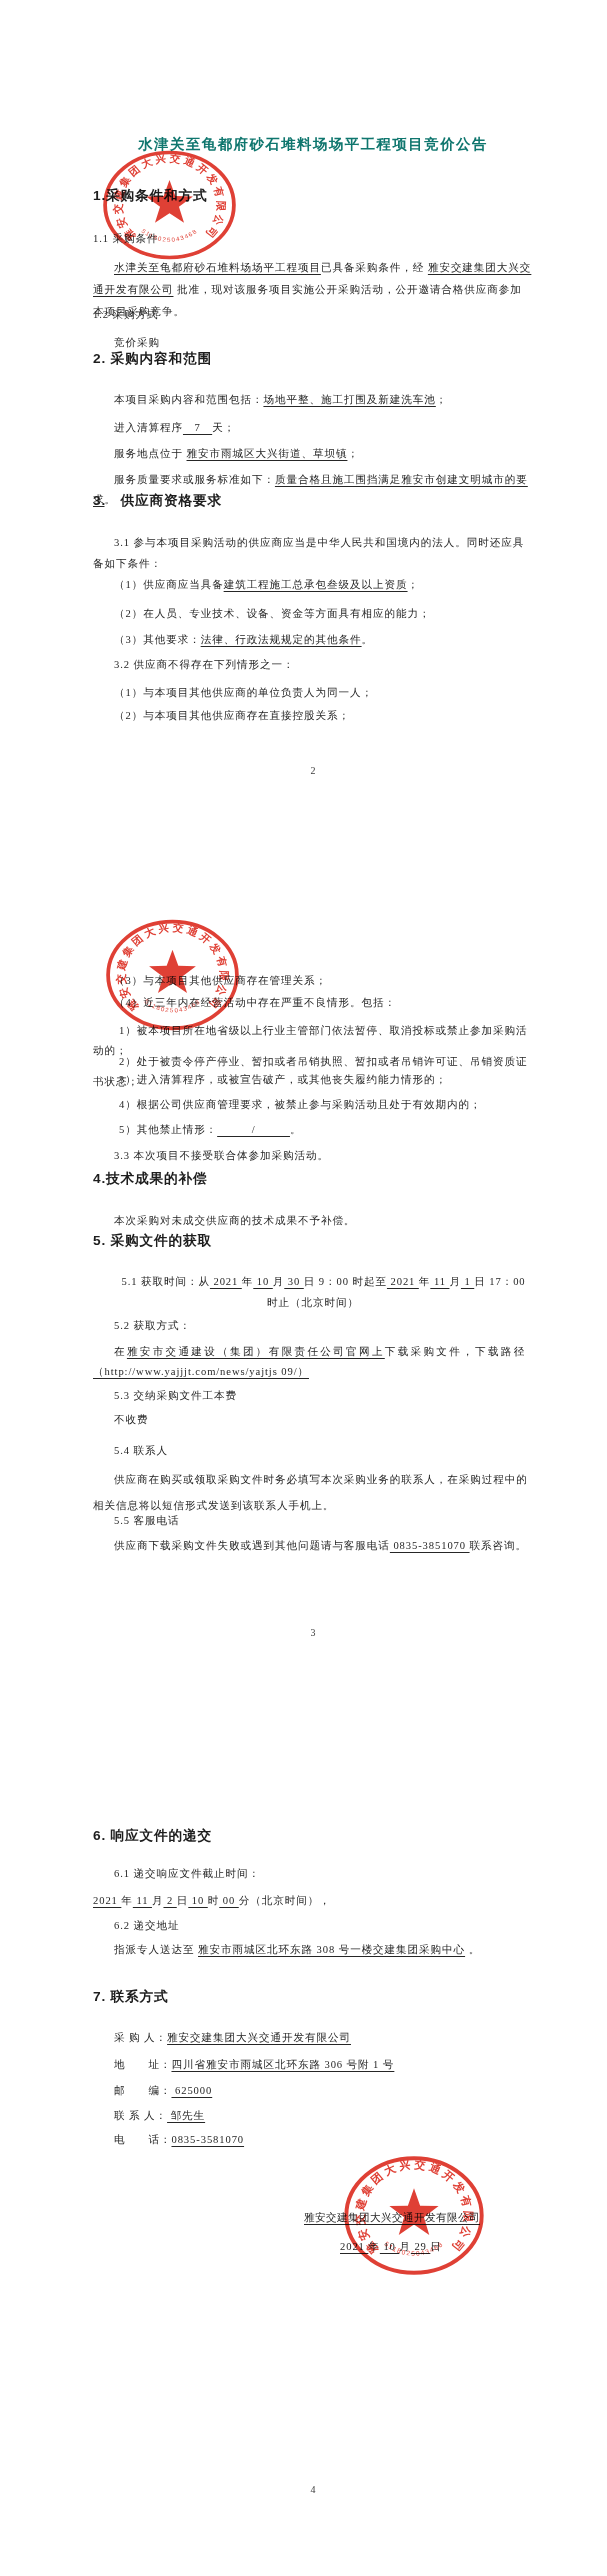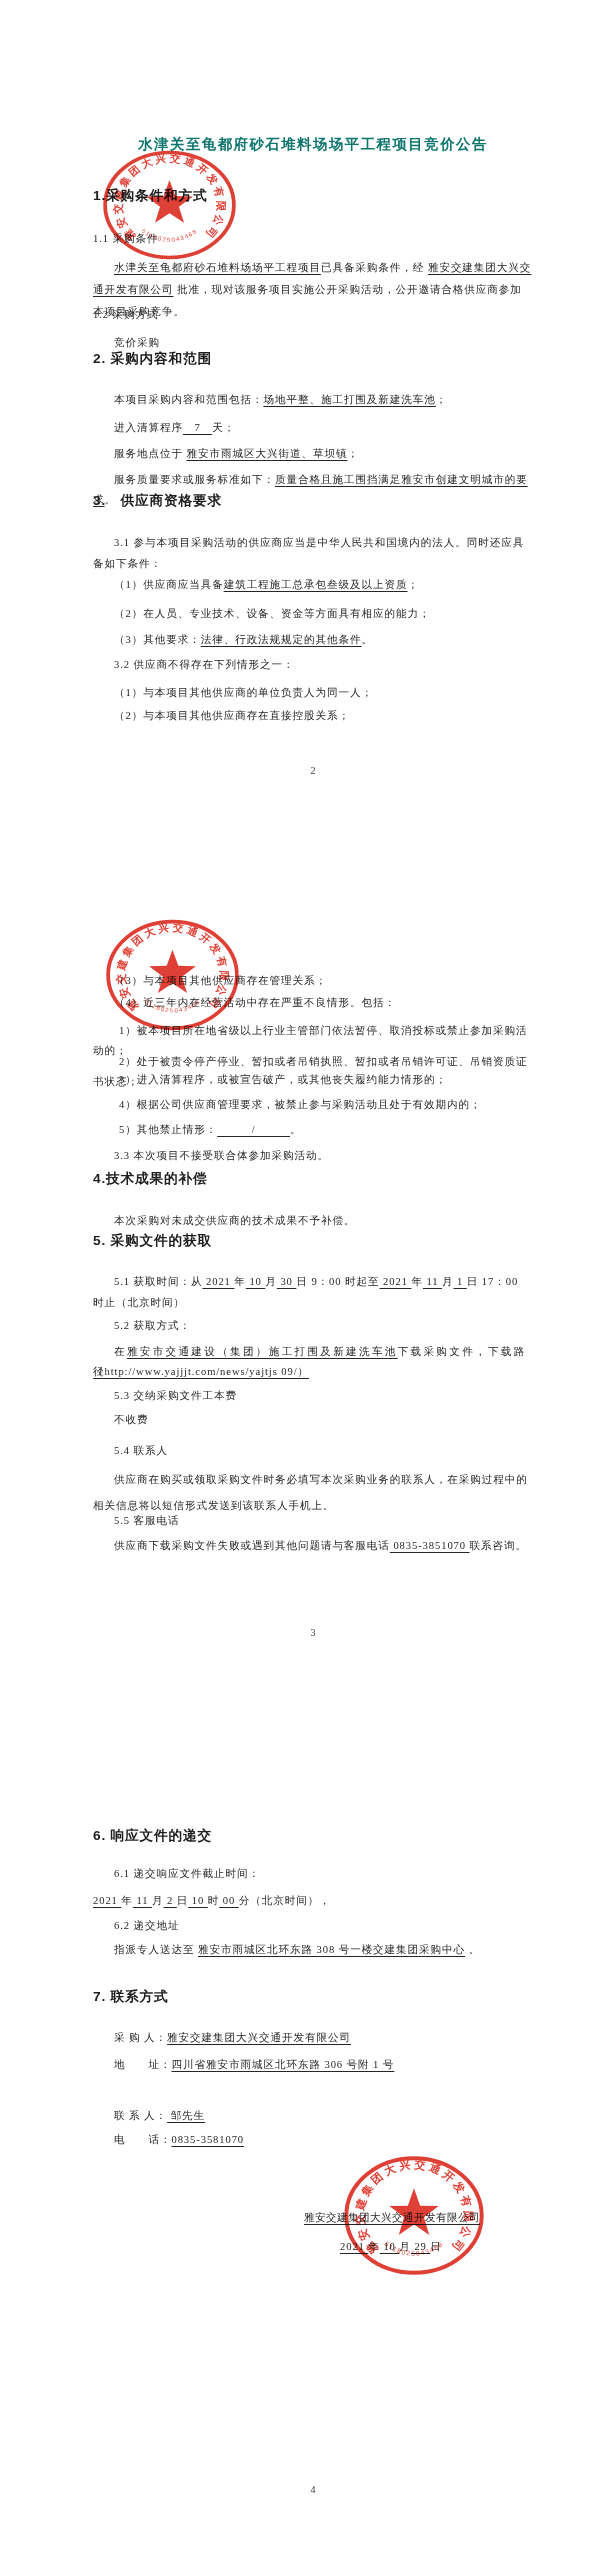--- a/index.html
+++ b/index.html
@@ -43,39 +43,40 @@
     <div class="blk p" style="top: 993px; text-indent: 21px;"><span>（4）近三年内在经营活动中存在严重不良情形。包括：</span></div>
     <div class="blk p" style="top: 1021px; text-indent: 26px;"><span>1）被本项目所在地省级以上行业主管部门依法暂停、取消投标或禁止参加采购活动的；</span></div>
     <div class="blk p" style="top: 1046px; text-indent: 26px; margin-top: 6px;"><span>2）处于被责令停产停业、暂扣或者吊销执照、暂扣或者吊销许可证、吊销资质证书状态；</span></div>
     <div class="blk p" style="top: 1070px; text-indent: 26px;"><span>3）进入清算程序，或被宣告破产，或其他丧失履约能力情形的；</span></div>
     <div class="blk p" style="top: 1095px; text-indent: 26px;"><span>4）根据公司供应商管理要求，被禁止参与采购活动且处于有效期内的；</span></div>
     <div class="blk p" style="top: 1120px; text-indent: 26px;"><span>5）其他禁止情形：</span><span class="u">　　　/　　　</span><span>。</span></div>
     <div class="blk p" style="top: 1146px; text-indent: 21px;"><span>3.3 本次项目不接受联合体参加采购活动。</span></div>
     <div class="blk h1" style="top: 1169px;"><span>4.技术成果的补偿</span></div>
     <div class="blk p" style="top: 1211px; text-indent: 21px;"><span>本次采购对未成交供应商的技术成果不予补偿。</span></div>
     <div class="blk h1" style="top: 1231px;"><span>5. 采购文件的获取</span></div>
-    <div class="blk p" style="top: 1272px; text-indent: 21px; line-height: 20.5px;"><span>5.1 获取时间：从</span><span class="u"> 2021 </span><span>年</span><span class="u"> 10 </span><span>月</span><span class="u"> 30 </span><span>日 9：00 时起至</span><span class="u"> 2021 </span><span>年</span><span class="u"> 11 </span><span>月</span><span class="u"> 1 </span><span>日 17：00 时止（北京时间）</span></div>
+    <div class="blk p" style="top: 1272px; text-indent: 21px; line-height: 20.5px; text-align: center;"><span>5.1 获取时间：从</span><span class="u"> 2021 </span><span>年</span><span class="u"> 10 </span><span>月</span><span class="u"> 30 </span><span>日 9：00 时起至</span><span class="u"> 2021 </span><span>年</span><span class="u"> 11 </span><span>月</span><span class="u"> 1 </span><span>日 17：00 时止（北京时间）</span></div>
     <div class="blk p" style="top: 1316px; text-indent: 21px;"><span>5.2 获取方式：</span></div>
-    <div class="blk p" style="top: 1342px; text-indent: 21px; letter-spacing: 2.3px;"><span>在</span><span class="u">雅安市交通建设（集团）施工打围及新建洗车池</span><span>下载采购文件，下载路径</span></div>
+    <div class="blk p" style="top: 1342px; text-indent: 21px; letter-spacing: 2.3px;"><span>在</span><span class="u">雅安市交通建设（集团）有限责任公司官网上</span><span>下载采购文件，下载路径</span></div>
     <div class="blk p" style="top: 1362px;"><span class="u">（http://www.yajjjt.com/news/yajtjs 09/）</span></div>
     <div class="blk p" style="top: 1386px; text-indent: 21px;"><span>5.3 交纳采购文件工本费</span></div>
     <div class="blk p" style="top: 1410px; text-indent: 21px;"><span>不收费</span></div>
     <div class="blk p" style="top: 1441px; text-indent: 21px;"><span>5.4 联系人</span></div>
     <div class="blk p" style="top: 1467px; text-indent: 21px; line-height: 26px;"><span>供应商在购买或领取采购文件时务必填写本次采购业务的联系人，在采购过程中的相关信息将以短信形式发送到该联系人手机上。</span></div>
     <div class="blk p" style="top: 1511px; text-indent: 21px;"><span>5.5 客服电话</span></div>
     <div class="blk p" style="top: 1536px; text-indent: 21px;"><span>供应商下载采购文件失败或遇到其他问题请与客服电话</span><span class="u"> 0835-3851070 </span><span>联系咨询。</span></div>
     <div class="blk pageno" style="top: 1623px;">3</div>
     <div class="blk h1" style="top: 1826px;"><span>6. 响应文件的递交</span></div>
     <div class="blk p" style="top: 1864px; text-indent: 21px;"><span>6.1 递交响应文件截止时间：</span></div>
     <div class="blk p" style="top: 1891px;"><span class="u"> 2021 </span><span>年</span><span class="u"> 11 </span><span>月</span><span class="u"> 2 </span><span>日</span><span class="u"> 10 </span><span>时</span><span class="u"> 00 </span><span>分（北京时间），</span></div>
     <div class="blk p" style="top: 1916px; text-indent: 21px;"><span>6.2 递交地址</span></div>
     <div class="blk p" style="top: 1940px; text-indent: 21px;"><span>指派专人送达至 </span><span class="u">雅安市雨城区北环东路 308 号一楼交建集团采购中心</span><span> 。</span></div>
     <div class="blk h1" style="top: 1987px;"><span>7. 联系方式</span></div>
     <div class="blk p" style="top: 2028px; text-indent: 21px;"><span>采 购 人：</span><span class="u">雅安交建集团大兴交通开发有限公司</span></div>
     <div class="blk p" style="top: 2055px; text-indent: 21px;"><span>地　　址：</span><span class="u">四川省雅安市雨城区北环东路 306 号附 1 号</span></div>
+    <div class="blk p" style="top: 2081px; text-indent: 21px;"><span>邮　　编：</span><span class="u"> 625000 </span></div>
     <div class="blk p" style="top: 2106px; text-indent: 21px;"><span>联 系 人：</span><span class="u"> 邹先生 </span></div>
     <div class="blk p" style="top: 2130px; text-indent: 21px;"><span>电　　话：</span><span class="u">0835-3581070</span></div>
     <div class="blk p" style="top: 2208px; left: 304px; width: 190px; letter-spacing: 0.4px;"><span class="u">雅安交建集团大兴交通开发有限公司</span></div>
     <div class="blk p" style="top: 2237px; left: 340px; width: 167px;"><span class="u"> 2021 </span><span>年</span><span class="u"> 10 </span><span>月</span><span class="u"> 29 </span><span>日</span></div>
     <div class="blk pageno" style="top: 2480px;">4</div>
     <div class="seal" style="left: 101px; top: 146px;"><svg width="137" height="118" viewBox="0 0 200 180" preserveAspectRatio="none">
         <ellipse cx="100" cy="90" rx="94" ry="80" fill="none" stroke="#dd2f23" stroke-width="5.5"></ellipse>
         <path id="tp0" d="M 55 140.6 A 70 66 0 1 1 145 140.6" fill="none"></path>
         <text font-family="Liberation Sans, sans-serif" font-weight="bold" font-size="15.5" letter-spacing="4.5" fill="#dd2f23"><textPath href="#tp0" startOffset="50%" text-anchor="middle">雅安交建集团大兴交通开发有限公司</textPath></text>
         <path id="bp0" d="M 43.6 109.2 A 60 56 0 0 0 156.4 109.2" fill="none"></path>

